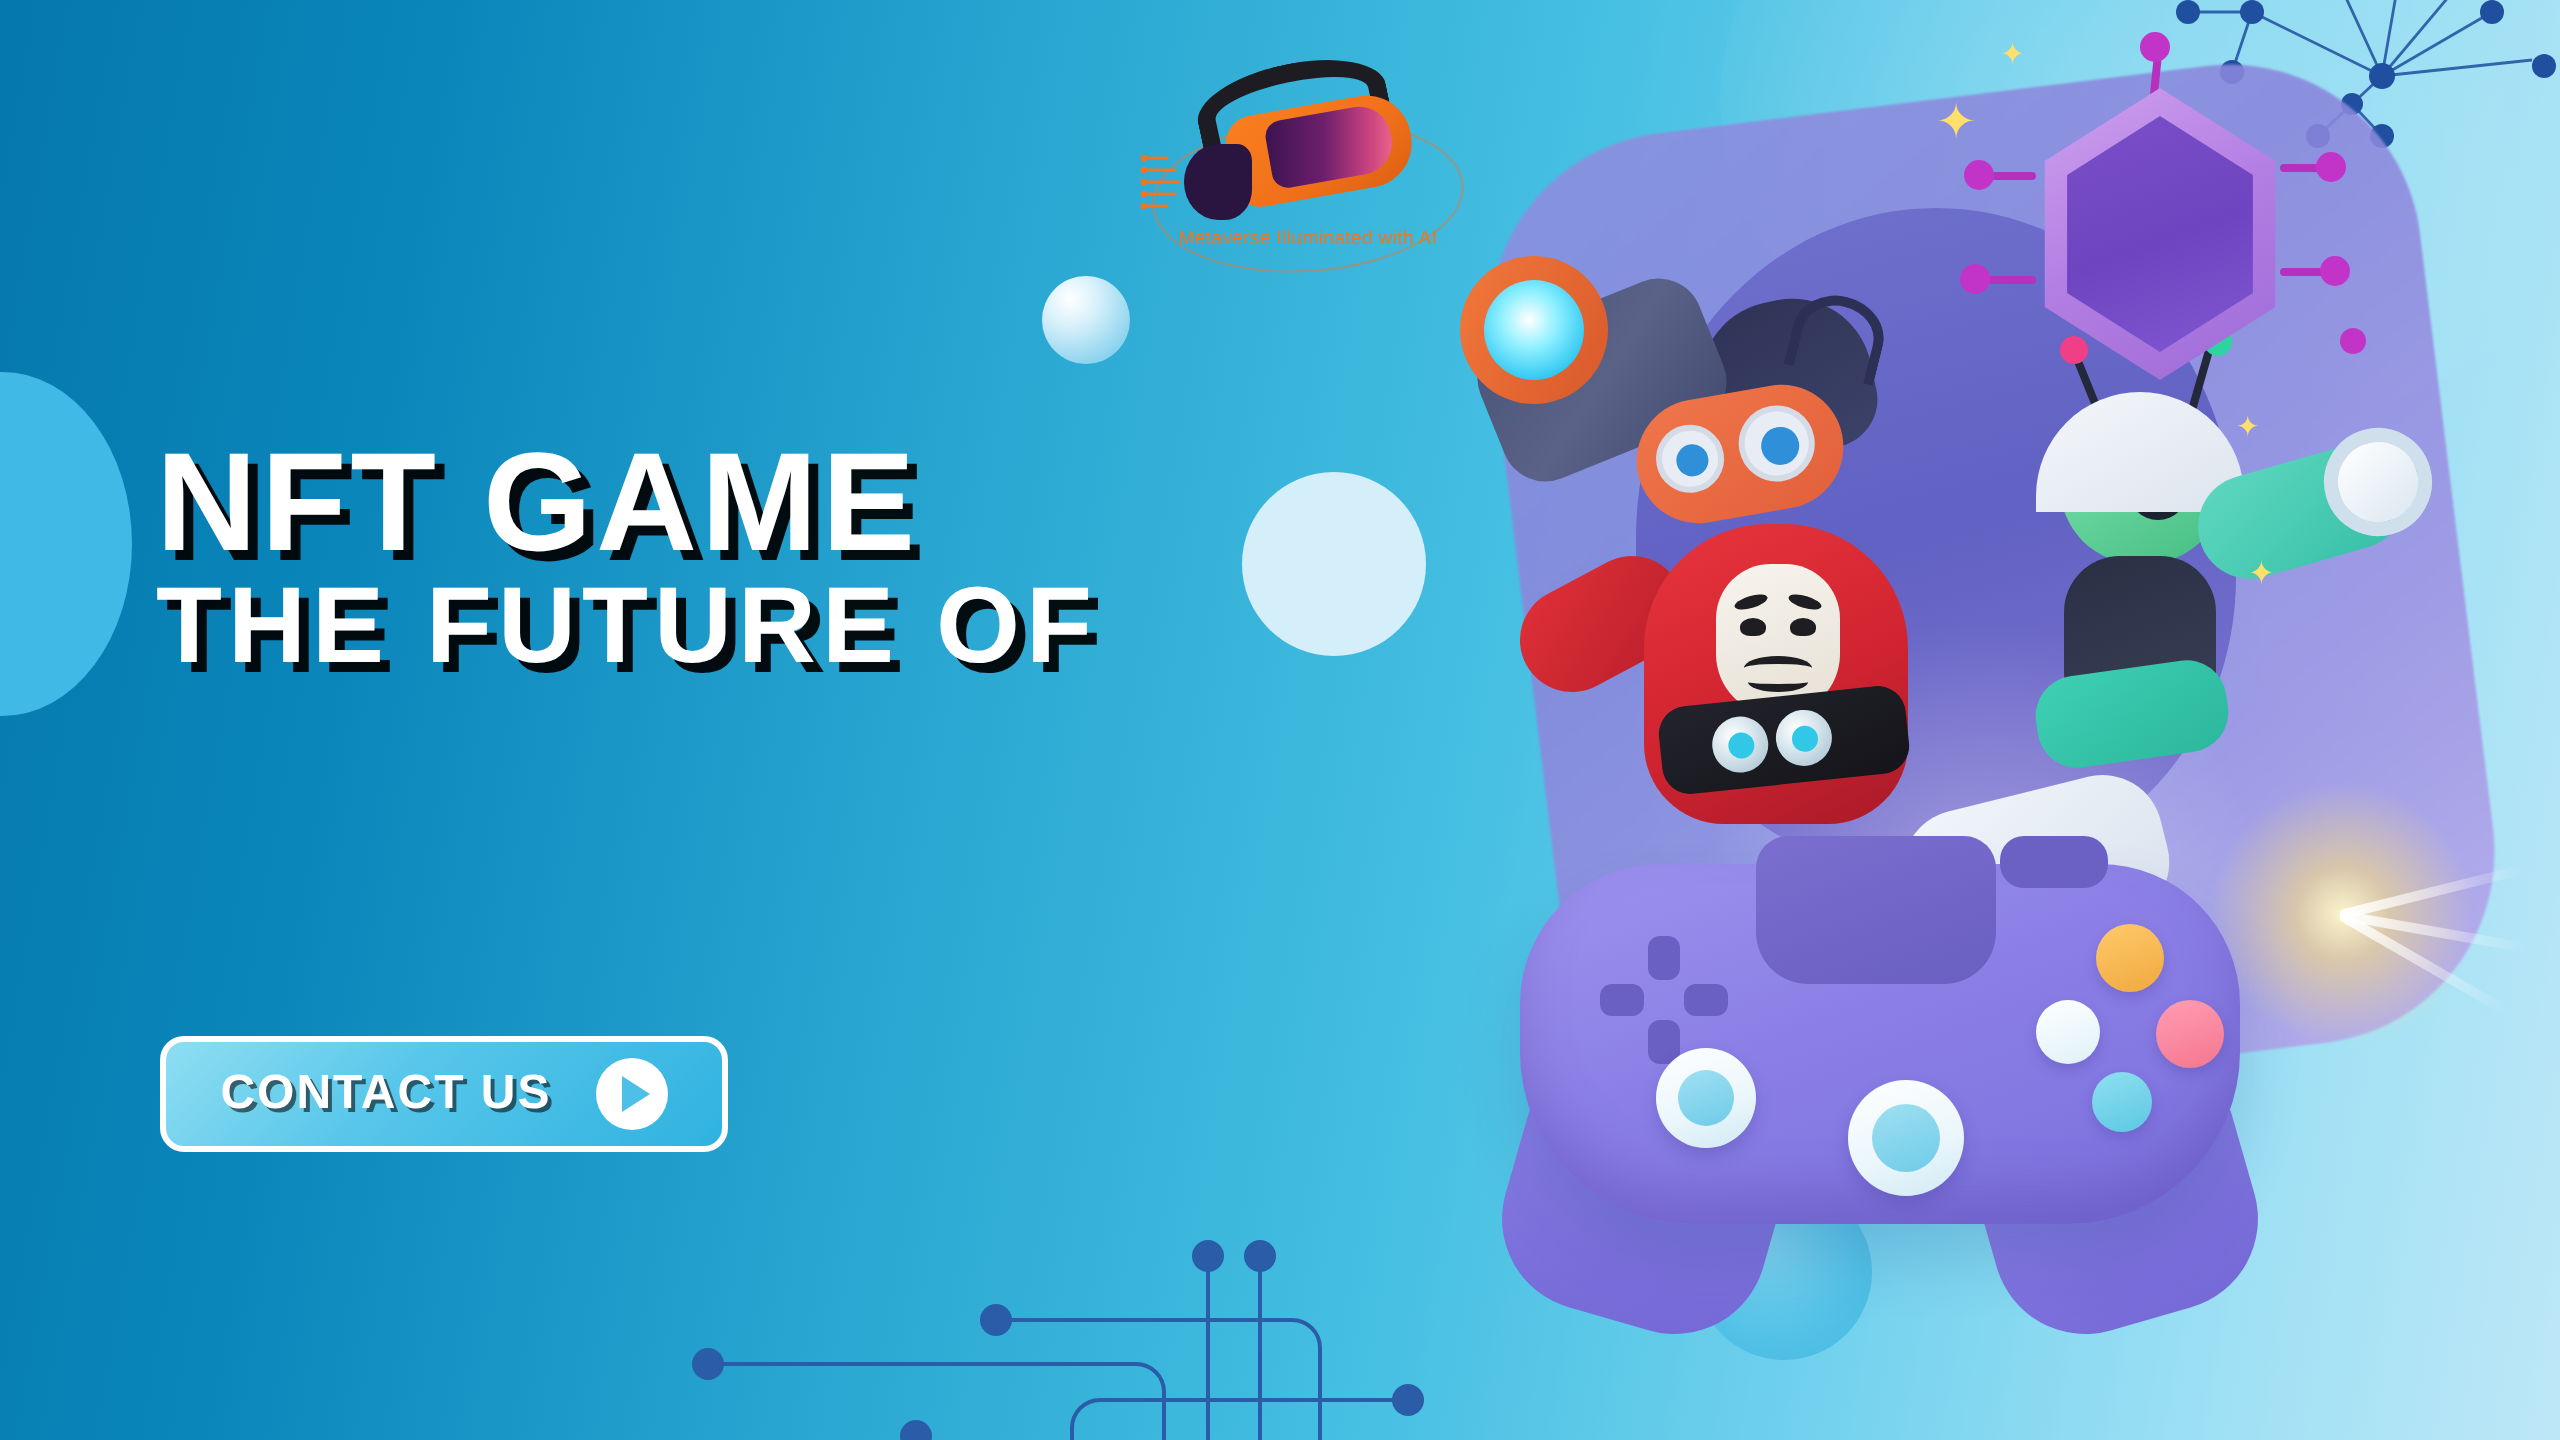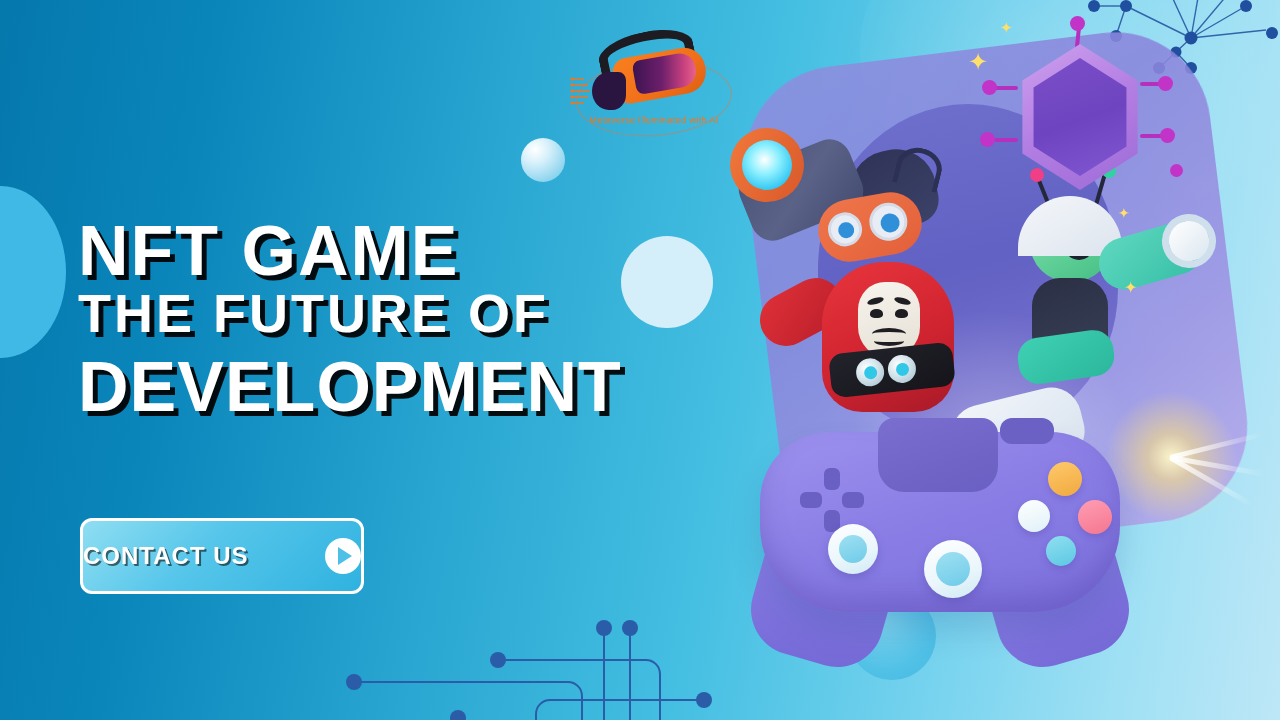--- a/index.html
+++ b/index.html
@@ -327,24 +327,24 @@
     letter-spacing:.5px;
     text-shadow:5px 5px 0 rgba(0,0,0,.92);
     font-family:"Liberation Sans", sans-serif;
   }
   .hl-1 { font-size:54px; letter-spacing:3px; }
   .hl-2 { font-size:70px; margin-top:20px; letter-spacing:2px; }
   .hl-3 { font-size:70px; margin-top:12px; letter-spacing:1px; }
 
   .cta {
     position:absolute; left:80px; top:518px;
-    width:284px; height:76px; border-radius:12px;
+    width:284px; height:58px; border-radius:12px;
     border:3px solid #ffffff;
     background:linear-gradient(135deg,#8fdef2 0%, #57c6ea 42%, #2fb2e0 100%);
-    display:flex; align-items:center; justify-content:space-between;
+    display:flex; align-items:center; justify-content:center;
     cursor:pointer;
   }
   .cta-label {
     color:#ffffff; font-size:24px; font-weight:bold; letter-spacing:1px;
     text-shadow:2px 2px 0 rgba(0,0,0,.55);
     font-family:"Liberation Sans", sans-serif;
   }
   .cta-play {
     width:36px; height:36px; border-radius:50%; background:#ffffff;
     margin-left:22px; display:flex; align-items:center; justify-content:center;
@@ -549,21 +549,20 @@
         <circle cx="2" cy="29" r="1.6"></circle>
       </g>
     </svg>
     <div class="logo-face"></div>
     <div class="logo-tagline">Metaverse Illuminated with AI</div>
   </div>
 
   <div class="copy">
     <div class="headline hl-2">NFT GAME</div>
     <div class="headline hl-1">THE FUTURE OF</div>
-    <div class="headline hl-3">DEVELOPMENT</div>
   </div>
 
   <div class="cta">
     <div class="cta-label">CONTACT US</div>
     <div class="cta-play">
         <span></span>
       </div>
   </div>
 
 

